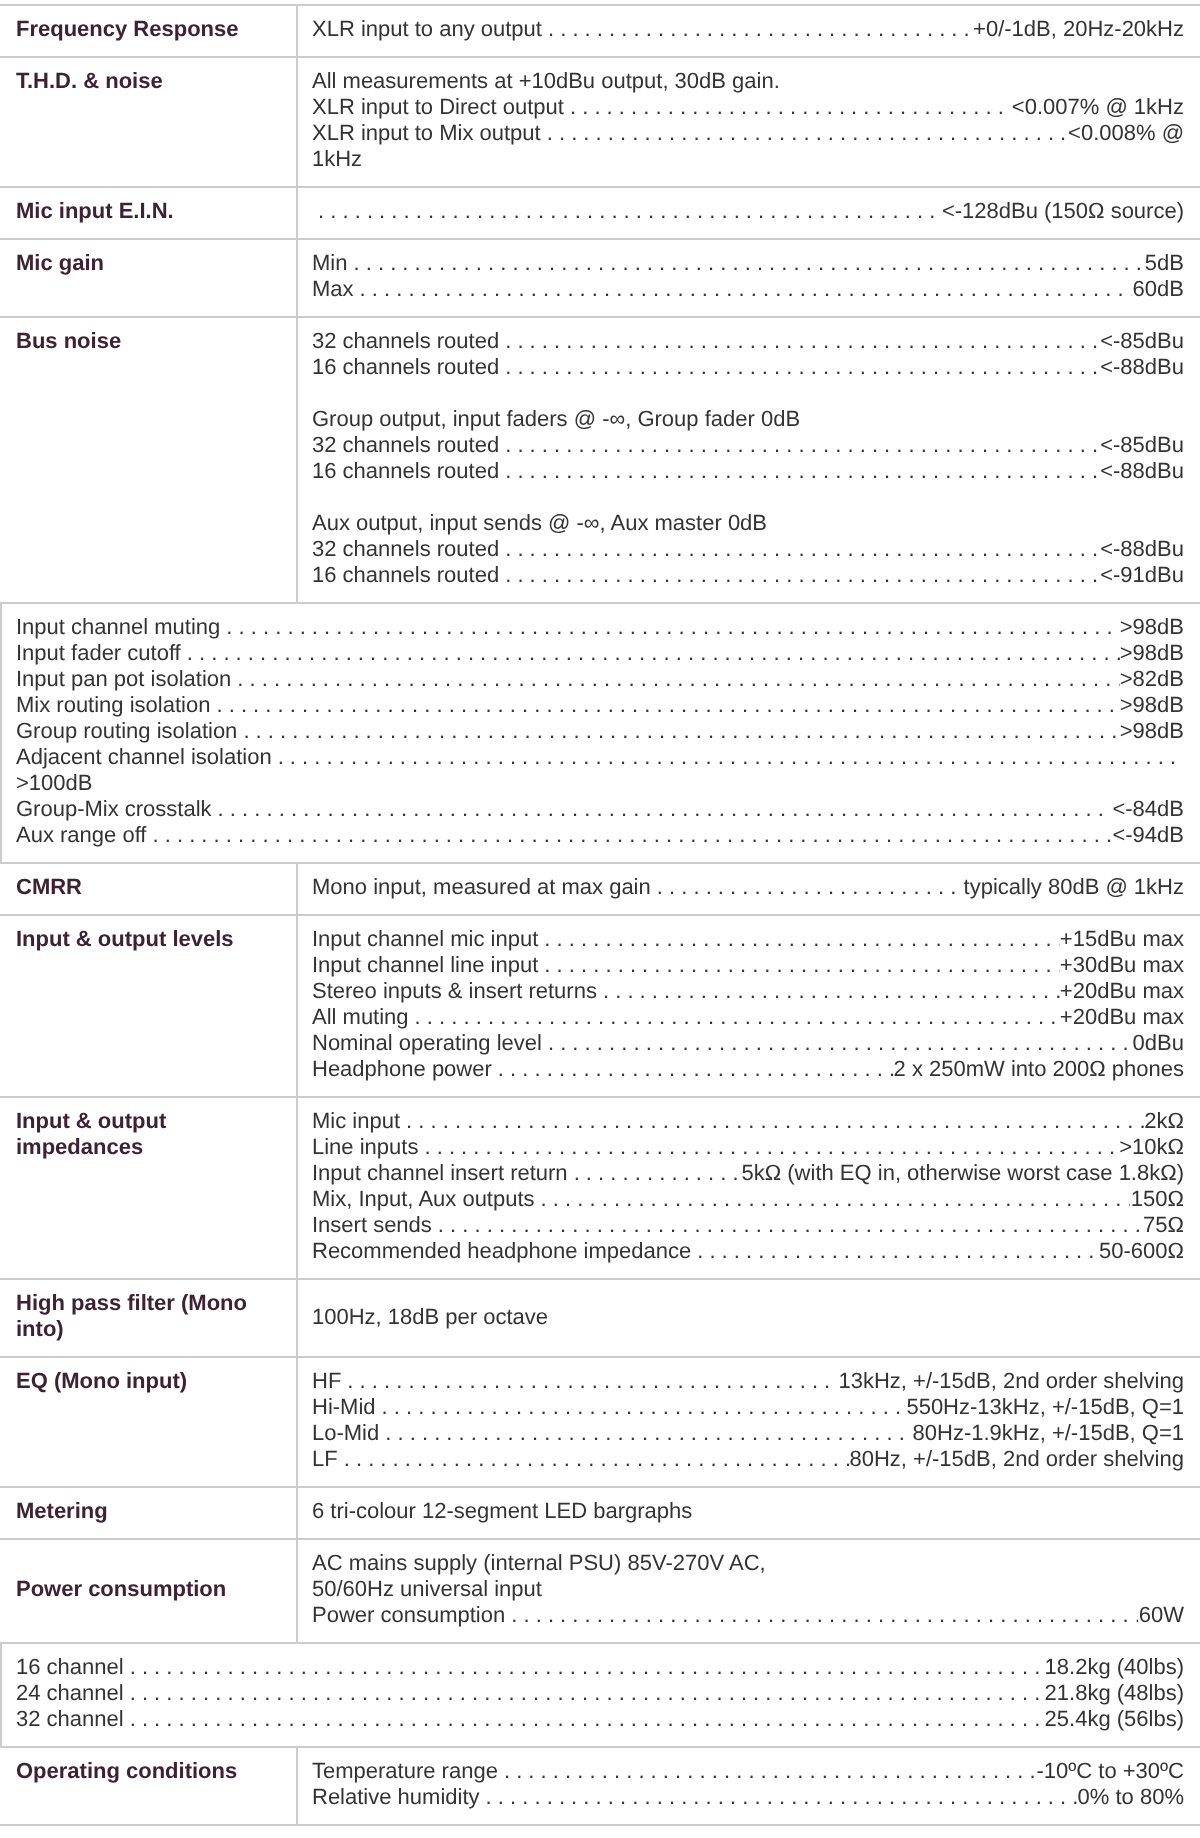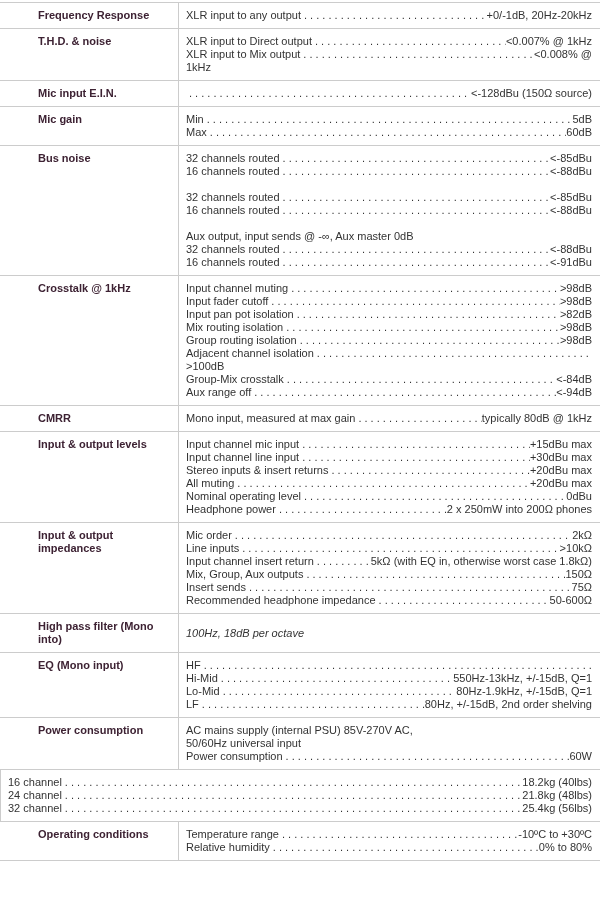--- a/index.html
+++ b/index.html
@@ -27,21 +27,20 @@
     border-bottom:1px solid var(--border-color);
     align-items:stretch;
   }
   .cell{box-sizing:border-box;}
   .label{
     flex:0 0 148px;
     width:148px;
     padding:6px 6px 6px 8px;
     font-weight:bold;
     color:var(--label-color);
-    margin-left:30px;
   }
   .value{
     flex:1 1 auto;
     min-width:0;
     border-left:1px solid var(--border-color);
     padding:6px 8px 6px 7px;
     display:flex;
     flex-direction:column;
     justify-content:flex-start;
   }
@@ -54,21 +53,21 @@
   .line.leader .dots{
     flex:1 1 0;
     min-width:0;
     overflow:hidden;
     white-space:nowrap;
     padding-left:3px;
   }
   .line.leader .right{white-space:nowrap;}
   .line.gap{height:13px;}
   
-  .spec-table > .row:nth-of-type(10) .value{justify-content:center;font-style:italic;}
+  .spec-table > .row:nth-of-type(10) .value{justify-content:center;}
   
   .spec-table > .row:nth-of-type(13) .label{
     display:flex;align-items:center;padding-top:0;padding-bottom:0;
   }
 </style>
 </head>
 <body>
 
 <div class="spec-table" id="table-root">
   <div class="row">
@@ -78,20 +77,21 @@
           <span class="left">XLR input to any output</span>
           <span class="dots" aria-hidden="true">. . . . . . . . . . . . . . . . . . . . . . . . . . . . . . . . . . . . . . . . . . . . . . . . . . . . . . . . . . . . . . . . . . . . . . . . . . . . . . . . . . . . . . . . . . . . . . . . . . . . . . . . . . . . . . . . . . . . . . . . . . . . . . . . . . . . . . . . . . . . . . . . . . . . . . . . . . . . . . . . . . . . . . . . . . . . . . . . . . . . . . . . . . . . . . . . . . . . . . . . . . . . . . . . . . . . . . . . . . . . </span>
           <span class="right">+0/-1dB, 20Hz-20kHz</span>
         </div>
       </div>
   </div>
 
   <div class="row">
     <div class="cell label">T.H.D. &amp; noise</div>
     <div class="cell value">
+        <div class="line plain">All measurements at +10dBu output, 30dB gain.</div>
         <div class="line leader">
           <span class="left">XLR input to Direct output</span>
           <span class="dots" aria-hidden="true">. . . . . . . . . . . . . . . . . . . . . . . . . . . . . . . . . . . . . . . . . . . . . . . . . . . . . . . . . . . . . . . . . . . . . . . . . . . . . . . . . . . . . . . . . . . . . . . . . . . . . . . . . . . . . . . . . . . . . . . . . . . . . . . . . . . . . . . . . . . . . . . . . . . . . . . . . . . . . . . . . . . . . . . . . . . . . . . . . . . . . . . . . . . . . . . . . . . . . . . . . . . . . . . . . . . . . . . . . . . . </span>
           <span class="right">&lt;0.007% @ 1kHz</span>
         </div>
         <div class="line leader">
           <span class="left">XLR input to Mix output</span>
           <span class="dots" aria-hidden="true">. . . . . . . . . . . . . . . . . . . . . . . . . . . . . . . . . . . . . . . . . . . . . . . . . . . . . . . . . . . . . . . . . . . . . . . . . . . . . . . . . . . . . . . . . . . . . . . . . . . . . . . . . . . . . . . . . . . . . . . . . . . . . . . . . . . . . . . . . . . . . . . . . . . . . . . . . . . . . . . . . . . . . . . . . . . . . . . . . . . . . . . . . . . . . . . . . . . . . . . . . . . . . . . . . . . . . . . . . . . . </span>
           <span class="right">&lt;0.008% @</span>
         </div>
@@ -132,20 +132,21 @@
           <span class="left">32 channels routed</span>
           <span class="dots" aria-hidden="true">. . . . . . . . . . . . . . . . . . . . . . . . . . . . . . . . . . . . . . . . . . . . . . . . . . . . . . . . . . . . . . . . . . . . . . . . . . . . . . . . . . . . . . . . . . . . . . . . . . . . . . . . . . . . . . . . . . . . . . . . . . . . . . . . . . . . . . . . . . . . . . . . . . . . . . . . . . . . . . . . . . . . . . . . . . . . . . . . . . . . . . . . . . . . . . . . . . . . . . . . . . . . . . . . . . . . . . . . . . . . </span>
           <span class="right">&lt;-85dBu</span>
         </div>
         <div class="line leader">
           <span class="left">16 channels routed</span>
           <span class="dots" aria-hidden="true">. . . . . . . . . . . . . . . . . . . . . . . . . . . . . . . . . . . . . . . . . . . . . . . . . . . . . . . . . . . . . . . . . . . . . . . . . . . . . . . . . . . . . . . . . . . . . . . . . . . . . . . . . . . . . . . . . . . . . . . . . . . . . . . . . . . . . . . . . . . . . . . . . . . . . . . . . . . . . . . . . . . . . . . . . . . . . . . . . . . . . . . . . . . . . . . . . . . . . . . . . . . . . . . . . . . . . . . . . . . . </span>
           <span class="right">&lt;-88dBu</span>
         </div>
         <div class="line gap"></div>
+        <div class="line plain">Group output, input faders @ -∞, Group fader 0dB</div>
         <div class="line leader">
           <span class="left">32 channels routed</span>
           <span class="dots" aria-hidden="true">. . . . . . . . . . . . . . . . . . . . . . . . . . . . . . . . . . . . . . . . . . . . . . . . . . . . . . . . . . . . . . . . . . . . . . . . . . . . . . . . . . . . . . . . . . . . . . . . . . . . . . . . . . . . . . . . . . . . . . . . . . . . . . . . . . . . . . . . . . . . . . . . . . . . . . . . . . . . . . . . . . . . . . . . . . . . . . . . . . . . . . . . . . . . . . . . . . . . . . . . . . . . . . . . . . . . . . . . . . . . </span>
           <span class="right">&lt;-85dBu</span>
         </div>
         <div class="line leader">
           <span class="left">16 channels routed</span>
           <span class="dots" aria-hidden="true">. . . . . . . . . . . . . . . . . . . . . . . . . . . . . . . . . . . . . . . . . . . . . . . . . . . . . . . . . . . . . . . . . . . . . . . . . . . . . . . . . . . . . . . . . . . . . . . . . . . . . . . . . . . . . . . . . . . . . . . . . . . . . . . . . . . . . . . . . . . . . . . . . . . . . . . . . . . . . . . . . . . . . . . . . . . . . . . . . . . . . . . . . . . . . . . . . . . . . . . . . . . . . . . . . . . . . . . . . . . . </span>
           <span class="right">&lt;-88dBu</span>
         </div>
@@ -158,21 +159,20 @@
         </div>
         <div class="line leader">
           <span class="left">16 channels routed</span>
           <span class="dots" aria-hidden="true">. . . . . . . . . . . . . . . . . . . . . . . . . . . . . . . . . . . . . . . . . . . . . . . . . . . . . . . . . . . . . . . . . . . . . . . . . . . . . . . . . . . . . . . . . . . . . . . . . . . . . . . . . . . . . . . . . . . . . . . . . . . . . . . . . . . . . . . . . . . . . . . . . . . . . . . . . . . . . . . . . . . . . . . . . . . . . . . . . . . . . . . . . . . . . . . . . . . . . . . . . . . . . . . . . . . . . . . . . . . . </span>
           <span class="right">&lt;-91dBu</span>
         </div>
       </div>
   </div>
 
   <div class="row">
-    <div class="cell label">Crosstalk @ 1kHz</div>
     <div class="cell value">
         <div class="line leader">
           <span class="left">Input channel muting</span>
           <span class="dots" aria-hidden="true">. . . . . . . . . . . . . . . . . . . . . . . . . . . . . . . . . . . . . . . . . . . . . . . . . . . . . . . . . . . . . . . . . . . . . . . . . . . . . . . . . . . . . . . . . . . . . . . . . . . . . . . . . . . . . . . . . . . . . . . . . . . . . . . . . . . . . . . . . . . . . . . . . . . . . . . . . . . . . . . . . . . . . . . . . . . . . . . . . . . . . . . . . . . . . . . . . . . . . . . . . . . . . . . . . . . . . . . . . . . . </span>
           <span class="right">&gt;98dB</span>
         </div>
         <div class="line leader">
           <span class="left">Input fader cutoff</span>
           <span class="dots" aria-hidden="true">. . . . . . . . . . . . . . . . . . . . . . . . . . . . . . . . . . . . . . . . . . . . . . . . . . . . . . . . . . . . . . . . . . . . . . . . . . . . . . . . . . . . . . . . . . . . . . . . . . . . . . . . . . . . . . . . . . . . . . . . . . . . . . . . . . . . . . . . . . . . . . . . . . . . . . . . . . . . . . . . . . . . . . . . . . . . . . . . . . . . . . . . . . . . . . . . . . . . . . . . . . . . . . . . . . . . . . . . . . . . </span>
           <span class="right">&gt;98dB</span>
@@ -255,36 +255,36 @@
           <span class="dots" aria-hidden="true">. . . . . . . . . . . . . . . . . . . . . . . . . . . . . . . . . . . . . . . . . . . . . . . . . . . . . . . . . . . . . . . . . . . . . . . . . . . . . . . . . . . . . . . . . . . . . . . . . . . . . . . . . . . . . . . . . . . . . . . . . . . . . . . . . . . . . . . . . . . . . . . . . . . . . . . . . . . . . . . . . . . . . . . . . . . . . . . . . . . . . . . . . . . . . . . . . . . . . . . . . . . . . . . . . . . . . . . . . . . . </span>
           <span class="right">2 x 250mW into 200Ω phones</span>
         </div>
       </div>
   </div>
 
   <div class="row">
     <div class="cell label">Input &amp; output impedances</div>
     <div class="cell value">
         <div class="line leader">
-          <span class="left">Mic order</span>
+          <span class="left">Mic input</span>
           <span class="dots" aria-hidden="true">. . . . . . . . . . . . . . . . . . . . . . . . . . . . . . . . . . . . . . . . . . . . . . . . . . . . . . . . . . . . . . . . . . . . . . . . . . . . . . . . . . . . . . . . . . . . . . . . . . . . . . . . . . . . . . . . . . . . . . . . . . . . . . . . . . . . . . . . . . . . . . . . . . . . . . . . . . . . . . . . . . . . . . . . . . . . . . . . . . . . . . . . . . . . . . . . . . . . . . . . . . . . . . . . . . . . . . . . . . . . </span>
           <span class="right">2kΩ</span>
         </div>
         <div class="line leader">
           <span class="left">Line inputs</span>
           <span class="dots" aria-hidden="true">. . . . . . . . . . . . . . . . . . . . . . . . . . . . . . . . . . . . . . . . . . . . . . . . . . . . . . . . . . . . . . . . . . . . . . . . . . . . . . . . . . . . . . . . . . . . . . . . . . . . . . . . . . . . . . . . . . . . . . . . . . . . . . . . . . . . . . . . . . . . . . . . . . . . . . . . . . . . . . . . . . . . . . . . . . . . . . . . . . . . . . . . . . . . . . . . . . . . . . . . . . . . . . . . . . . . . . . . . . . . </span>
           <span class="right">&gt;10kΩ</span>
         </div>
         <div class="line leader">
           <span class="left">Input channel insert return</span>
           <span class="dots" aria-hidden="true">. . . . . . . . . . . . . . . . . . . . . . . . . . . . . . . . . . . . . . . . . . . . . . . . . . . . . . . . . . . . . . . . . . . . . . . . . . . . . . . . . . . . . . . . . . . . . . . . . . . . . . . . . . . . . . . . . . . . . . . . . . . . . . . . . . . . . . . . . . . . . . . . . . . . . . . . . . . . . . . . . . . . . . . . . . . . . . . . . . . . . . . . . . . . . . . . . . . . . . . . . . . . . . . . . . . . . . . . . . . . </span>
           <span class="right">5kΩ (with EQ in, otherwise worst case 1.8kΩ)</span>
         </div>
         <div class="line leader">
-          <span class="left">Mix, Group, Aux outputs</span>
+          <span class="left">Mix, Input, Aux outputs</span>
           <span class="dots" aria-hidden="true">. . . . . . . . . . . . . . . . . . . . . . . . . . . . . . . . . . . . . . . . . . . . . . . . . . . . . . . . . . . . . . . . . . . . . . . . . . . . . . . . . . . . . . . . . . . . . . . . . . . . . . . . . . . . . . . . . . . . . . . . . . . . . . . . . . . . . . . . . . . . . . . . . . . . . . . . . . . . . . . . . . . . . . . . . . . . . . . . . . . . . . . . . . . . . . . . . . . . . . . . . . . . . . . . . . . . . . . . . . . . </span>
           <span class="right">150Ω</span>
         </div>
         <div class="line leader">
           <span class="left">Insert sends</span>
           <span class="dots" aria-hidden="true">. . . . . . . . . . . . . . . . . . . . . . . . . . . . . . . . . . . . . . . . . . . . . . . . . . . . . . . . . . . . . . . . . . . . . . . . . . . . . . . . . . . . . . . . . . . . . . . . . . . . . . . . . . . . . . . . . . . . . . . . . . . . . . . . . . . . . . . . . . . . . . . . . . . . . . . . . . . . . . . . . . . . . . . . . . . . . . . . . . . . . . . . . . . . . . . . . . . . . . . . . . . . . . . . . . . . . . . . . . . . </span>
           <span class="right">75Ω</span>
         </div>
         <div class="line leader">
           <span class="left">Recommended headphone impedance</span>
@@ -300,39 +300,46 @@
         <div class="line plain">100Hz, 18dB per octave</div>
       </div>
   </div>
 
   <div class="row">
     <div class="cell label">EQ (Mono input)</div>
     <div class="cell value">
         <div class="line leader">
           <span class="left">HF</span>
           <span class="dots" aria-hidden="true">. . . . . . . . . . . . . . . . . . . . . . . . . . . . . . . . . . . . . . . . . . . . . . . . . . . . . . . . . . . . . . . . . . . . . . . . . . . . . . . . . . . . . . . . . . . . . . . . . . . . . . . . . . . . . . . . . . . . . . . . . . . . . . . . . . . . . . . . . . . . . . . . . . . . . . . . . . . . . . . . . . . . . . . . . . . . . . . . . . . . . . . . . . . . . . . . . . . . . . . . . . . . . . . . . . . . . . . . . . . . </span>
+          <span class="right">13kHz, +/-15dB, 2nd order shelving</span>
         </div>
         <div class="line leader">
           <span class="left">Hi-Mid</span>
           <span class="dots" aria-hidden="true">. . . . . . . . . . . . . . . . . . . . . . . . . . . . . . . . . . . . . . . . . . . . . . . . . . . . . . . . . . . . . . . . . . . . . . . . . . . . . . . . . . . . . . . . . . . . . . . . . . . . . . . . . . . . . . . . . . . . . . . . . . . . . . . . . . . . . . . . . . . . . . . . . . . . . . . . . . . . . . . . . . . . . . . . . . . . . . . . . . . . . . . . . . . . . . . . . . . . . . . . . . . . . . . . . . . . . . . . . . . . </span>
           <span class="right">550Hz-13kHz, +/-15dB, Q=1</span>
         </div>
         <div class="line leader">
           <span class="left">Lo-Mid</span>
           <span class="dots" aria-hidden="true">. . . . . . . . . . . . . . . . . . . . . . . . . . . . . . . . . . . . . . . . . . . . . . . . . . . . . . . . . . . . . . . . . . . . . . . . . . . . . . . . . . . . . . . . . . . . . . . . . . . . . . . . . . . . . . . . . . . . . . . . . . . . . . . . . . . . . . . . . . . . . . . . . . . . . . . . . . . . . . . . . . . . . . . . . . . . . . . . . . . . . . . . . . . . . . . . . . . . . . . . . . . . . . . . . . . . . . . . . . . . </span>
           <span class="right">80Hz-1.9kHz, +/-15dB, Q=1</span>
         </div>
         <div class="line leader">
           <span class="left">LF</span>
           <span class="dots" aria-hidden="true">. . . . . . . . . . . . . . . . . . . . . . . . . . . . . . . . . . . . . . . . . . . . . . . . . . . . . . . . . . . . . . . . . . . . . . . . . . . . . . . . . . . . . . . . . . . . . . . . . . . . . . . . . . . . . . . . . . . . . . . . . . . . . . . . . . . . . . . . . . . . . . . . . . . . . . . . . . . . . . . . . . . . . . . . . . . . . . . . . . . . . . . . . . . . . . . . . . . . . . . . . . . . . . . . . . . . . . . . . . . . </span>
           <span class="right">80Hz, +/-15dB, 2nd order shelving</span>
         </div>
       </div>
   </div>
 
+  <div class="row">
+    <div class="cell label">Metering</div>
+    <div class="cell value">
+        <div class="line plain">6 tri-colour 12-segment LED bargraphs</div>
+      </div>
+  </div>
 
   <div class="row">
     <div class="cell label">Power consumption</div>
     <div class="cell value">
         <div class="line plain">AC mains supply (internal PSU) 85V-270V AC,</div>
         <div class="line plain">50/60Hz universal input</div>
         <div class="line leader">
           <span class="left">Power consumption</span>
           <span class="dots" aria-hidden="true">. . . . . . . . . . . . . . . . . . . . . . . . . . . . . . . . . . . . . . . . . . . . . . . . . . . . . . . . . . . . . . . . . . . . . . . . . . . . . . . . . . . . . . . . . . . . . . . . . . . . . . . . . . . . . . . . . . . . . . . . . . . . . . . . . . . . . . . . . . . . . . . . . . . . . . . . . . . . . . . . . . . . . . . . . . . . . . . . . . . . . . . . . . . . . . . . . . . . . . . . . . . . . . . . . . . . . . . . . . . . </span>
           <span class="right">60W</span>

